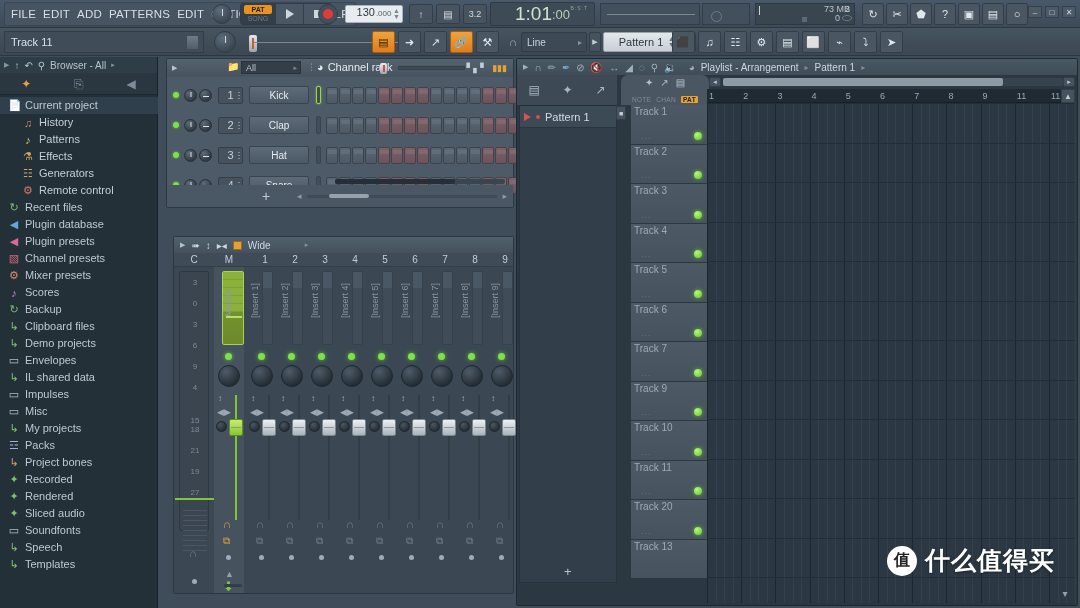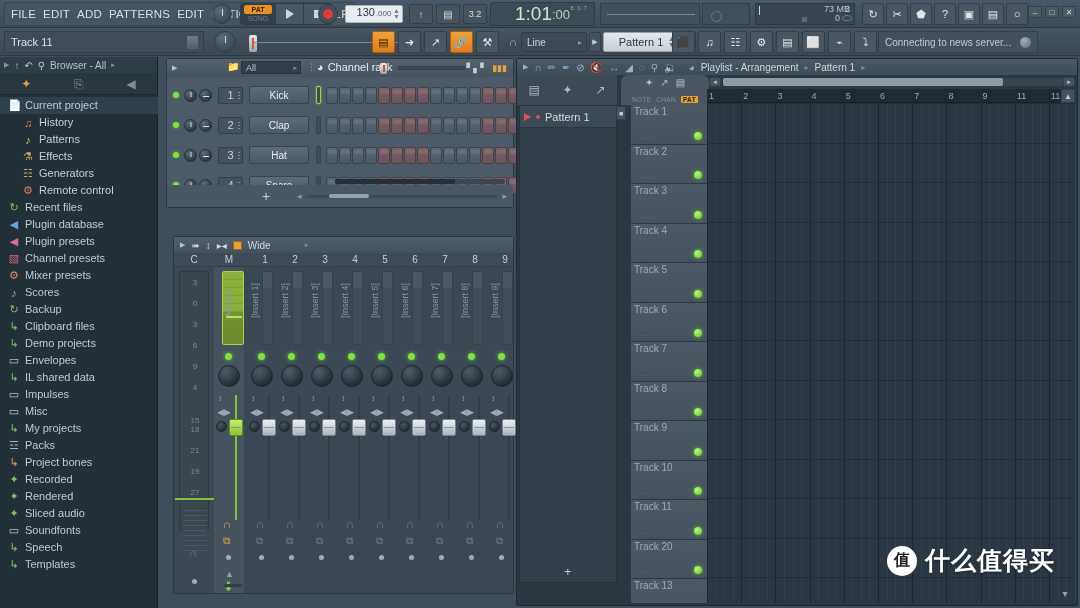--- a/index.html
+++ b/index.html
@@ -418,24 +418,20 @@
         <div class="b2b">♫</div>
         <div class="b2b">☷</div>
         <div class="b2b">⚙</div>
         <div class="b2b">▤</div>
         <div class="b2b">⬜</div>
         <div class="b2b">⌁</div>
         <div class="b2b">⤵</div>
         <div class="b2b">➤</div>
       </div>
 
-    <div class="newsbar">
-      <span>Connecting to news server...</span>
-      <span class="newsglobe"></span>
-    </div>
   </div>
 
   <div class="browser">
     <div class="brhead">
       <span class="ar">▶</span>
       <span>↑</span>
       <span>↶</span>
       <span>⚲</span>
       <span>Browser - All</span>
       <span class="ar">▸</span>
@@ -1138,25 +1134,20 @@
           <span class="dots">...</span>
           <span class="gled"></span>
         </div>
         <div class="trk">
           <span class="nm">Track 6</span>
           <span class="dots">...</span>
           <span class="gled"></span>
         </div>
         <div class="trk">
           <span class="nm">Track 7</span>
-          <span class="dots">...</span>
-          <span class="gled"></span>
-        </div>
-        <div class="trk">
-          <span class="nm">Track 8</span>
           <span class="dots">...</span>
           <span class="gled"></span>
         </div>
         <div class="trk">
           <span class="nm">Track 9</span>
           <span class="dots">...</span>
           <span class="gled"></span>
         </div>
         <div class="trk">
           <span class="nm">Track 10</span>

